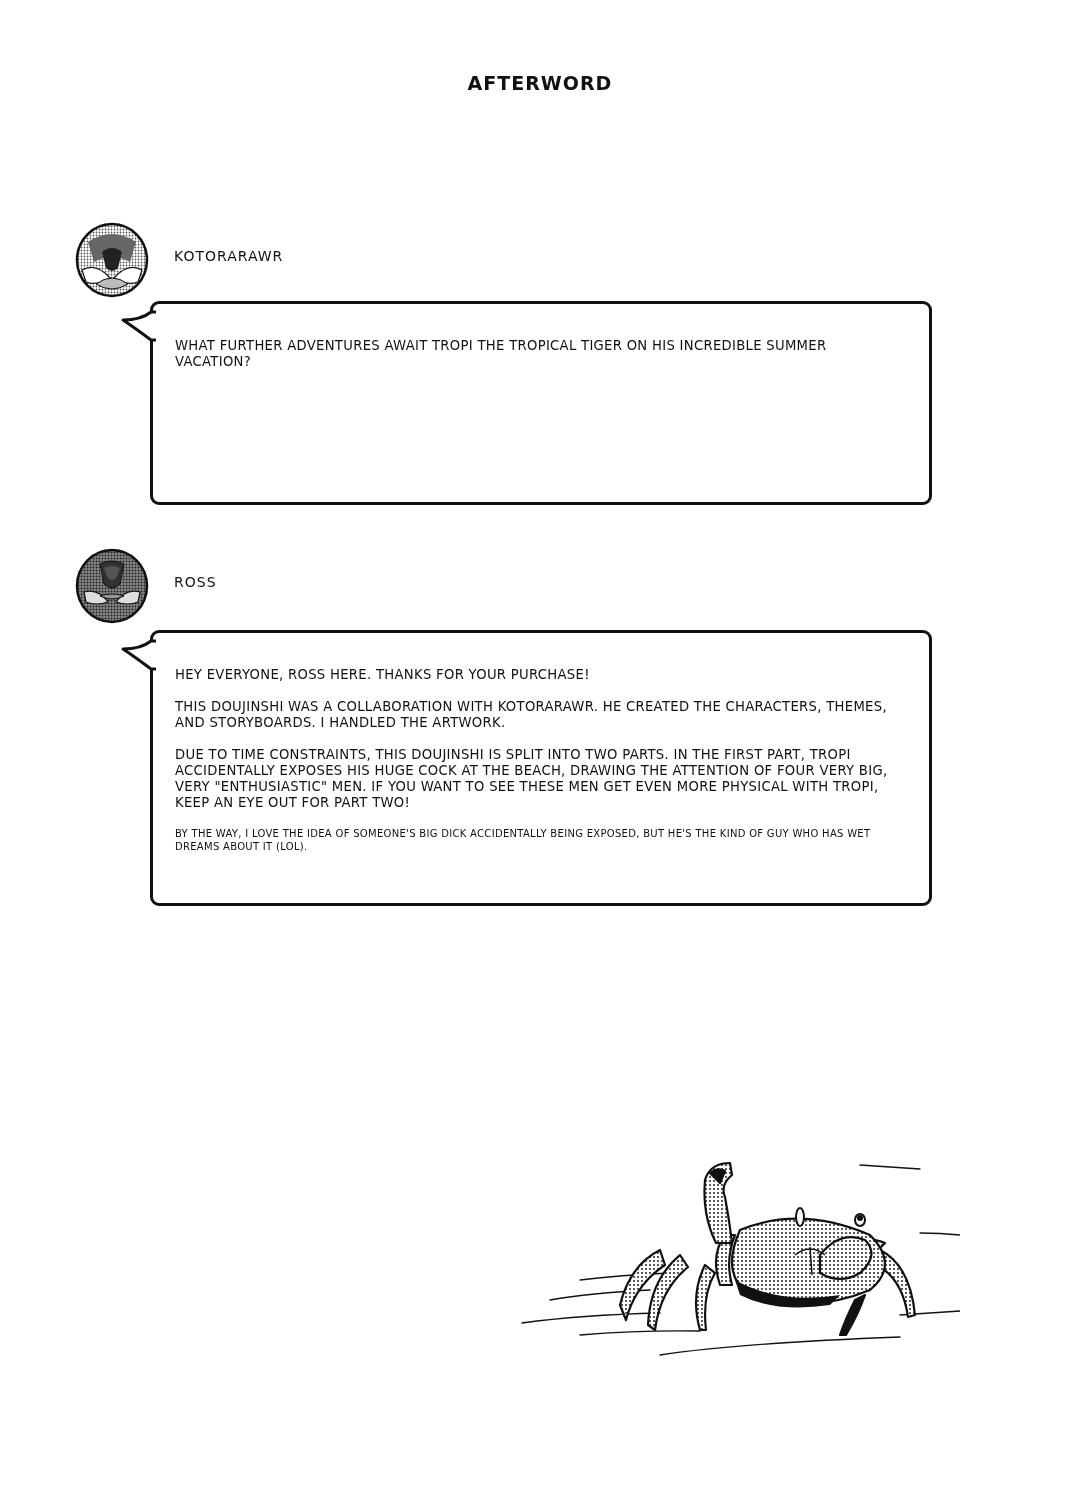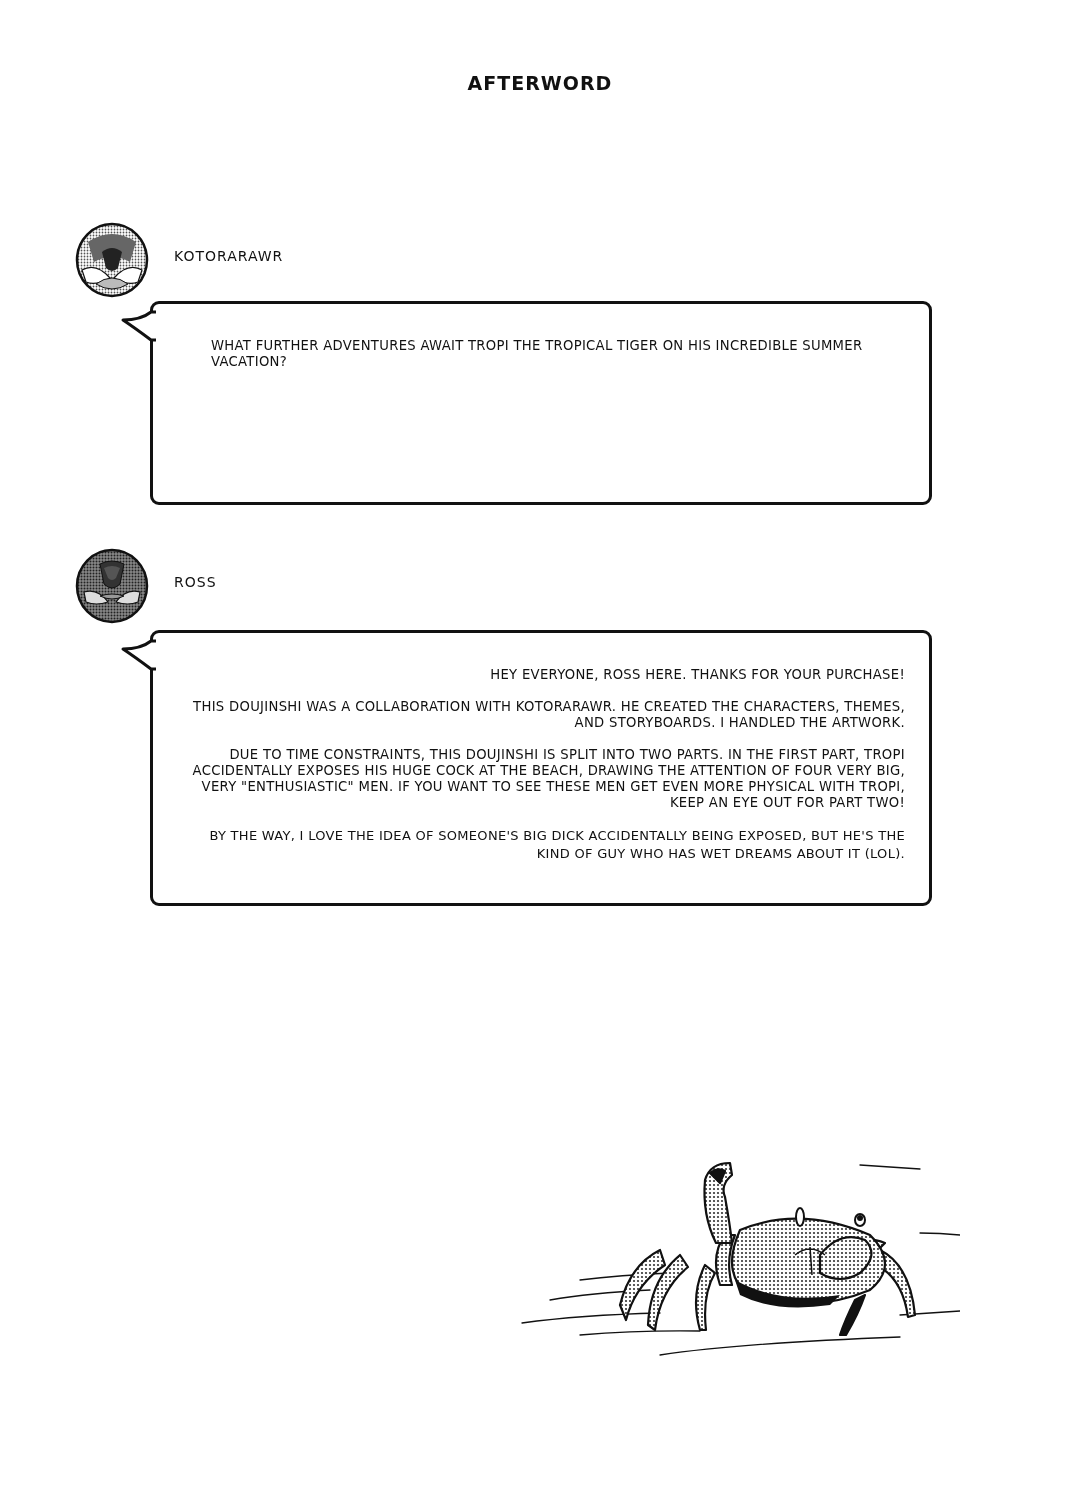--- a/index.html
+++ b/index.html
@@ -9,21 +9,21 @@
            font-size: 19px; letter-spacing: 1px; font-weight: bold; }
   .author { position: absolute; left: 74px; width: 500px; height: 80px; }
   .avatar { position: absolute; left: 0; top: 0; width: 76px; height: 76px; }
   .author-name { position: absolute; left: 100px; top: 26px; font-size: 14px; letter-spacing: 1px; }
   .bubble { position: absolute; left: 150px; width: 782px; border: 3px solid #111;
             border-radius: 9px; background: #fff; box-sizing: border-box; }
   .tail { position: absolute; left: -32px; top: 6px; width: 36px; height: 34px; }
   .bubble-body { padding: 34px 24px 20px 22px; font-size: 13.2px; line-height: 16px;
                  letter-spacing: 0.3px; text-transform: uppercase; }
   .bubble-body p { margin: 0 0 16px 0; }
-  .bubble-body p.small { font-size: 13px; line-height: 18px; margin-bottom: 0; }
+  .bubble-body p.small { font-size: 10px; line-height: 13px; margin-bottom: 0; }
   .bubble-body p:last-child { margin-bottom: 0; }
   .crab { position: absolute; left: 520px; top: 1155px; width: 440px; height: 260px; }
 </style>
 </head>
 <body>
 
 <div class="title">AFTERWORD</div>
 
 <div class="author" style="top:222px;">
   <svg class="avatar" viewBox="0 0 76 76">
@@ -36,21 +36,21 @@
     <ellipse cx="38" cy="38" rx="35" ry="36" fill="url(#dots1)" stroke="#111" stroke-width="2.5"></ellipse>
     <path d="M14 20 Q38 4 62 20 L56 40 Q38 30 20 40 Z" fill="#666"></path>
     <path d="M28 30 Q38 22 48 30 L44 46 Q38 52 32 46 Z" fill="#222"></path>
     <path d="M8 48 Q22 40 36 56 Q22 64 12 60 Z" fill="#fff" stroke="#111" stroke-width="1.2"></path>
     <path d="M68 48 Q54 40 40 56 Q54 64 64 60 Z" fill="#fff" stroke="#111" stroke-width="1.2"></path>
     <path d="M22 62 Q38 50 54 62 Q38 72 22 62 Z" fill="#bbb" stroke="#111" stroke-width="1"></path>
   </svg>
   <div class="author-name">KOTORARAWR</div>
 </div>
 
-<div class="bubble" style="top:301px; height:204px;padding-left:36px;">
+<div class="bubble" style="top:301px; height:204px;">
   <svg class="tail" viewBox="0 0 36 34">
     <path d="M35 2 L30 2 Q20 10 2 10 Q14 18 30 30 L35 30" fill="#fff" stroke="#111" stroke-width="3" stroke-linejoin="round"></path>
     <rect x="31" y="4" width="6" height="24" fill="#fff"></rect>
   </svg>
   <div class="bubble-body">
     <p>What further adventures await Tropi the tropical tiger on his incredible summer vacation?</p>
   </div>
 </div>
 
 <div class="author" style="top:548px;">
@@ -69,21 +69,21 @@
     <path d="M26 48 Q38 44 50 48 Q38 54 26 48 Z" fill="#999" stroke="#111" stroke-width="1"></path>
   </svg>
   <div class="author-name">ROSS</div>
 </div>
 
 <div class="bubble" style="top:630px; height:276px;">
   <svg class="tail" viewBox="0 0 36 34">
     <path d="M35 2 L30 2 Q20 10 2 10 Q14 18 30 30 L35 30" fill="#fff" stroke="#111" stroke-width="3" stroke-linejoin="round"></path>
     <rect x="31" y="4" width="6" height="24" fill="#fff"></rect>
   </svg>
-  <div class="bubble-body" style="text-align:right;">
+  <div class="bubble-body" style="">
     <p>Hey everyone, Ross here. Thanks for your purchase!</p>
     <p>This doujinshi was a collaboration with Kotorarawr. He created the characters, themes, and storyboards. I handled the artwork.</p>
     <p>Due to time constraints, this doujinshi is split into two parts. In the first part, Tropi accidentally exposes his huge cock at the beach, drawing the attention of four very big, very "enthusiastic" men. If you want to see these men get even more physical with Tropi, keep an eye out for part two!</p>
     <p class="small">By the way, I love the idea of someone's big dick accidentally being exposed, but he's the kind of guy who has wet dreams about it (lol).</p>
   </div>
 </div>
 
 <svg class="crab" viewBox="0 0 440 260">
   <defs>
     <pattern id="crabdots" width="4" height="4" patternUnits="userSpaceOnUse">

